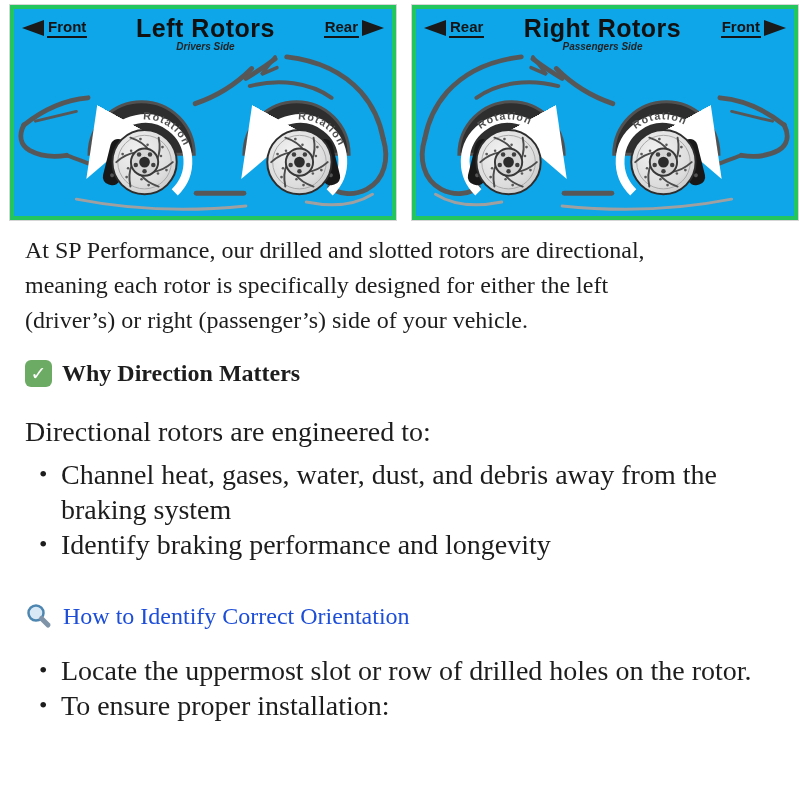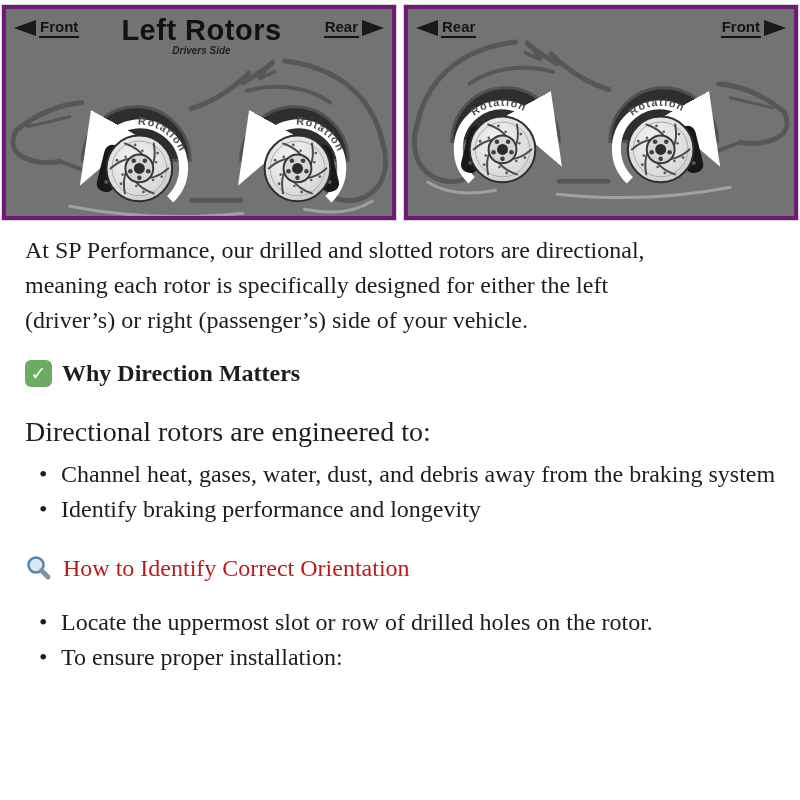--- a/index.html
+++ b/index.html
@@ -1,48 +1,48 @@
 <!DOCTYPE html>
 <html><head>
 <meta charset="utf-8">
 <style>
   * { margin:0; padding:0; box-sizing:border-box; }
   html,body { background:#ffffff; width:800px; }
   body { font-family:"Liberation Serif", serif; color:#1d1d1d; }
 
   
   .figure { display:flex; gap:8px; padding:5px 2px 0 2px; height:220px; }
-  .panel { flex:1; border:4px solid #701a75; background:#737373; overflow:hidden;
-           box-shadow:0 0 0 1px #d6d6d6; }
+  .panel { flex:1; border:4px solid #22c55e; background:#0ea5e9; overflow:hidden;
+           box-shadow:0 0 0 1px #d6d6d6;margin-left:8px; }
   .panel-header { display:flex; justify-content:space-between; align-items:flex-start;
                   padding:7px 8px 0 8px; font-family:"Liberation Sans", sans-serif; }
   .dir-group { display:flex; align-items:center; gap:3px; margin-top:3px; }
   .dir-label { font-weight:bold; font-size:15px; color:#141414;
                border-bottom:2.5px solid #141414; line-height:1.05; padding:0 1px 1px 1px; }
   .tri { width:0; height:0; border-top:8px solid transparent; border-bottom:8px solid transparent; }
   .tri-left  { border-right:22px solid #1a1a1a; }
   .tri-right { border-left:22px solid #1a1a1a; }
   .title-block { text-align:center; flex:1; }
-  .panel-title { font-size:29px; font-weight:bold; color:#111; line-height:1.0; letter-spacing:0.5px; }
+  .panel-title { font-size:25px; font-weight:bold; color:#111; line-height:1.0; letter-spacing:0.5px; }
   .panel-subtitle { font-size:10px; font-weight:bold; font-style:italic; color:#222; line-height:1.15; }
   svg.car { display:block; width:100%; height:auto; }
 
   
   .article { padding:0 16px 0 25px; }
   .intro { margin-top:13px; font-size:24px; line-height:35px; white-space:pre-line; }
   .sec-heading { margin-top:20px; font-size:24px; line-height:30px; font-weight:bold;
                  display:flex; align-items:center; gap:10px; }
-  .sec-heading.regular { font-weight:normal; margin-top:26px; color:#b91c1c; }
+  .sec-heading.regular { font-weight:normal; margin-top:39px; color:#1d4ed8; }
   .check-emoji { display:inline-flex; width:27px; height:27px; border-radius:6px;
                  background:#6cab63; color:#ffffff; align-items:center; justify-content:center;
                  font-size:19px; font-weight:bold; font-family:"DejaVu Sans", sans-serif; flex:0 0 auto; }
   .mag-emoji { flex:0 0 auto; display:inline-block; }
   .lead { margin-top:26px; font-size:28px; line-height:35px; }
   ul.blist { margin-top:8px; list-style:none; }
-  ul.blist li { position:relative; padding-left:22px; font-size:24px; line-height:35px; margin-left:14px; }
+  ul.blist li { position:relative; padding-left:22px; font-size:28px; line-height:35px; margin-left:14px; }
   ul.blist li::before { content:"•"; position:absolute; left:0; top:0; font-size:24px; }
   ul.blist.second { margin-top:22px; }
 </style>
 </head>
 <body>
 
 <svg width="0" height="0" style="position:absolute" aria-hidden="true">
   <defs>
     <radialGradient id="rotorFace" cx="40%" cy="35%" r="75%">
       <stop offset="0%" stop-color="#f2f2f2"></stop>
@@ -150,20 +150,22 @@
     </svg>
   </div>
 
   <div class="panel">
     <div class="panel-header">
       <div class="dir-group">
         <span class="tri tri-left"></span>
         <span class="dir-label">Rear</span>
       </div>
       <div class="title-block">
+        <div class="panel-title">Right Rotors</div>
+        <div class="panel-subtitle">Passengers Side</div>
       </div>
       <div class="dir-group">
         <span class="dir-label">Front</span>
         <span class="tri tri-right"></span>
       </div>
     </div>
     <svg class="car" viewBox="0 0 388 168">
       <defs>
         <path id="tpR1" d="M 61.3,83.7 A 44 44 0 0 1 136.3,127" fill="none"></path>
         <path id="tpR2" d="M 220.3,83.7 A 44 44 0 0 1 295.3,127" fill="none"></path>

